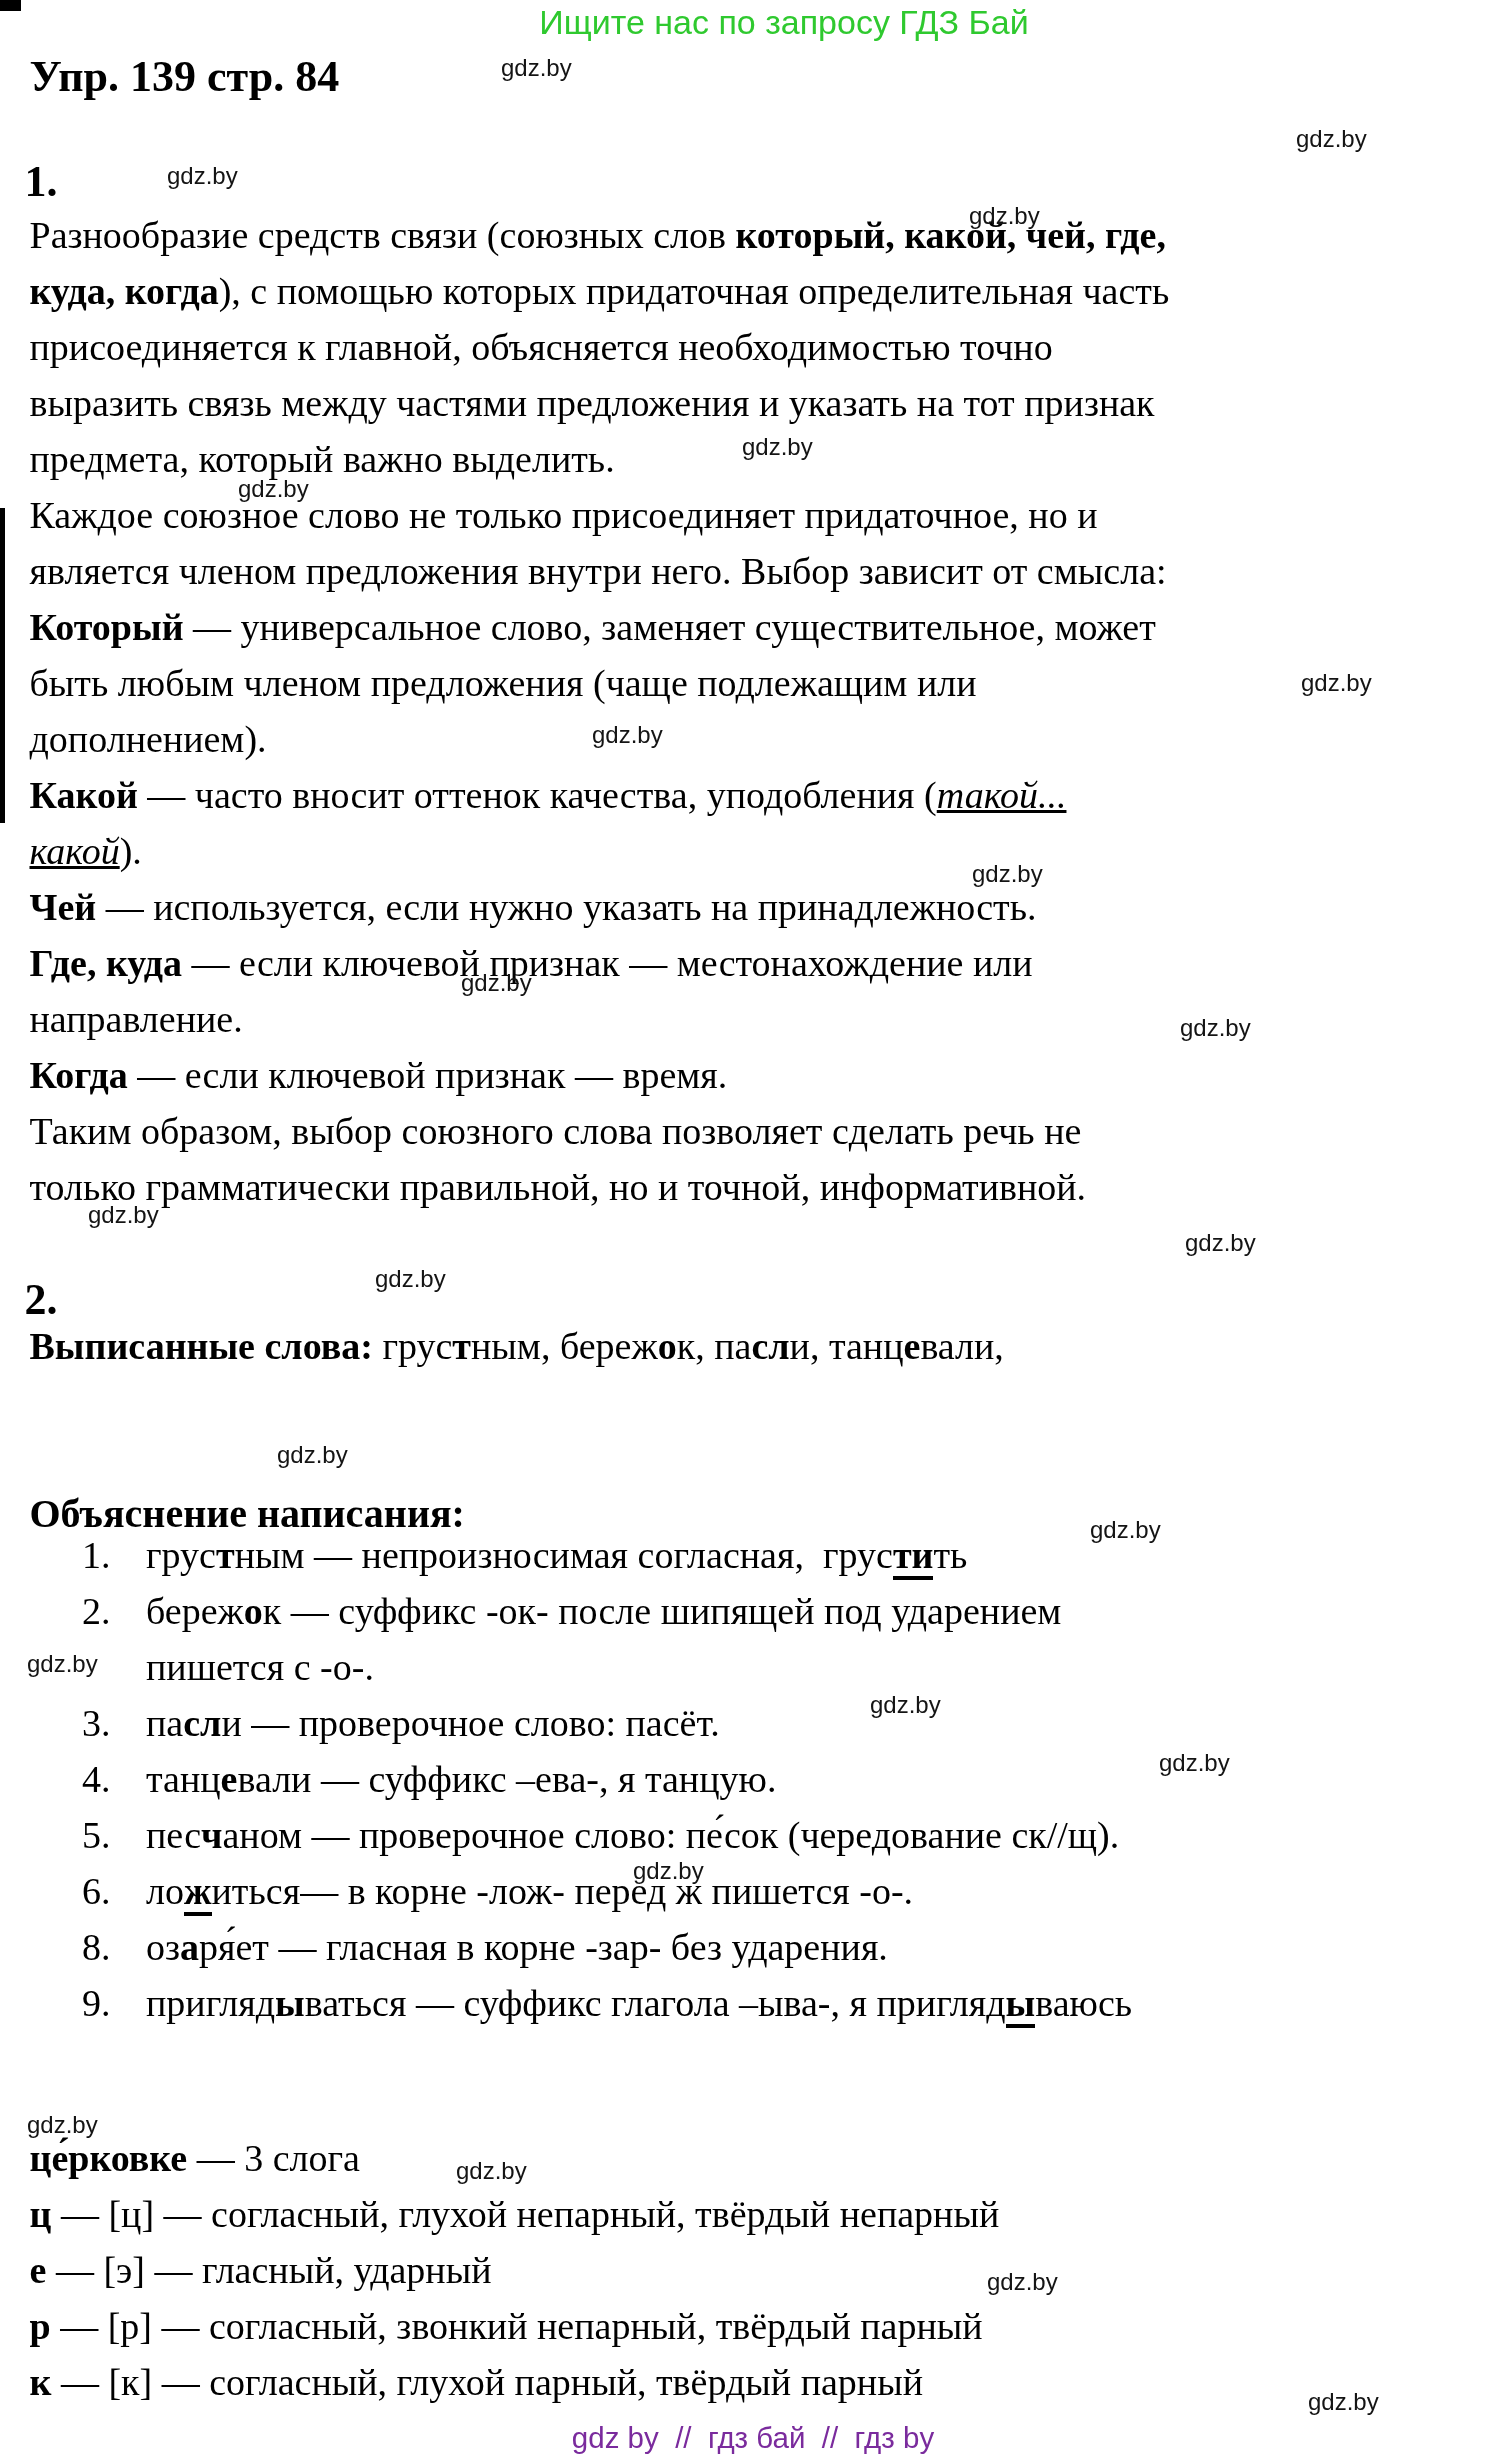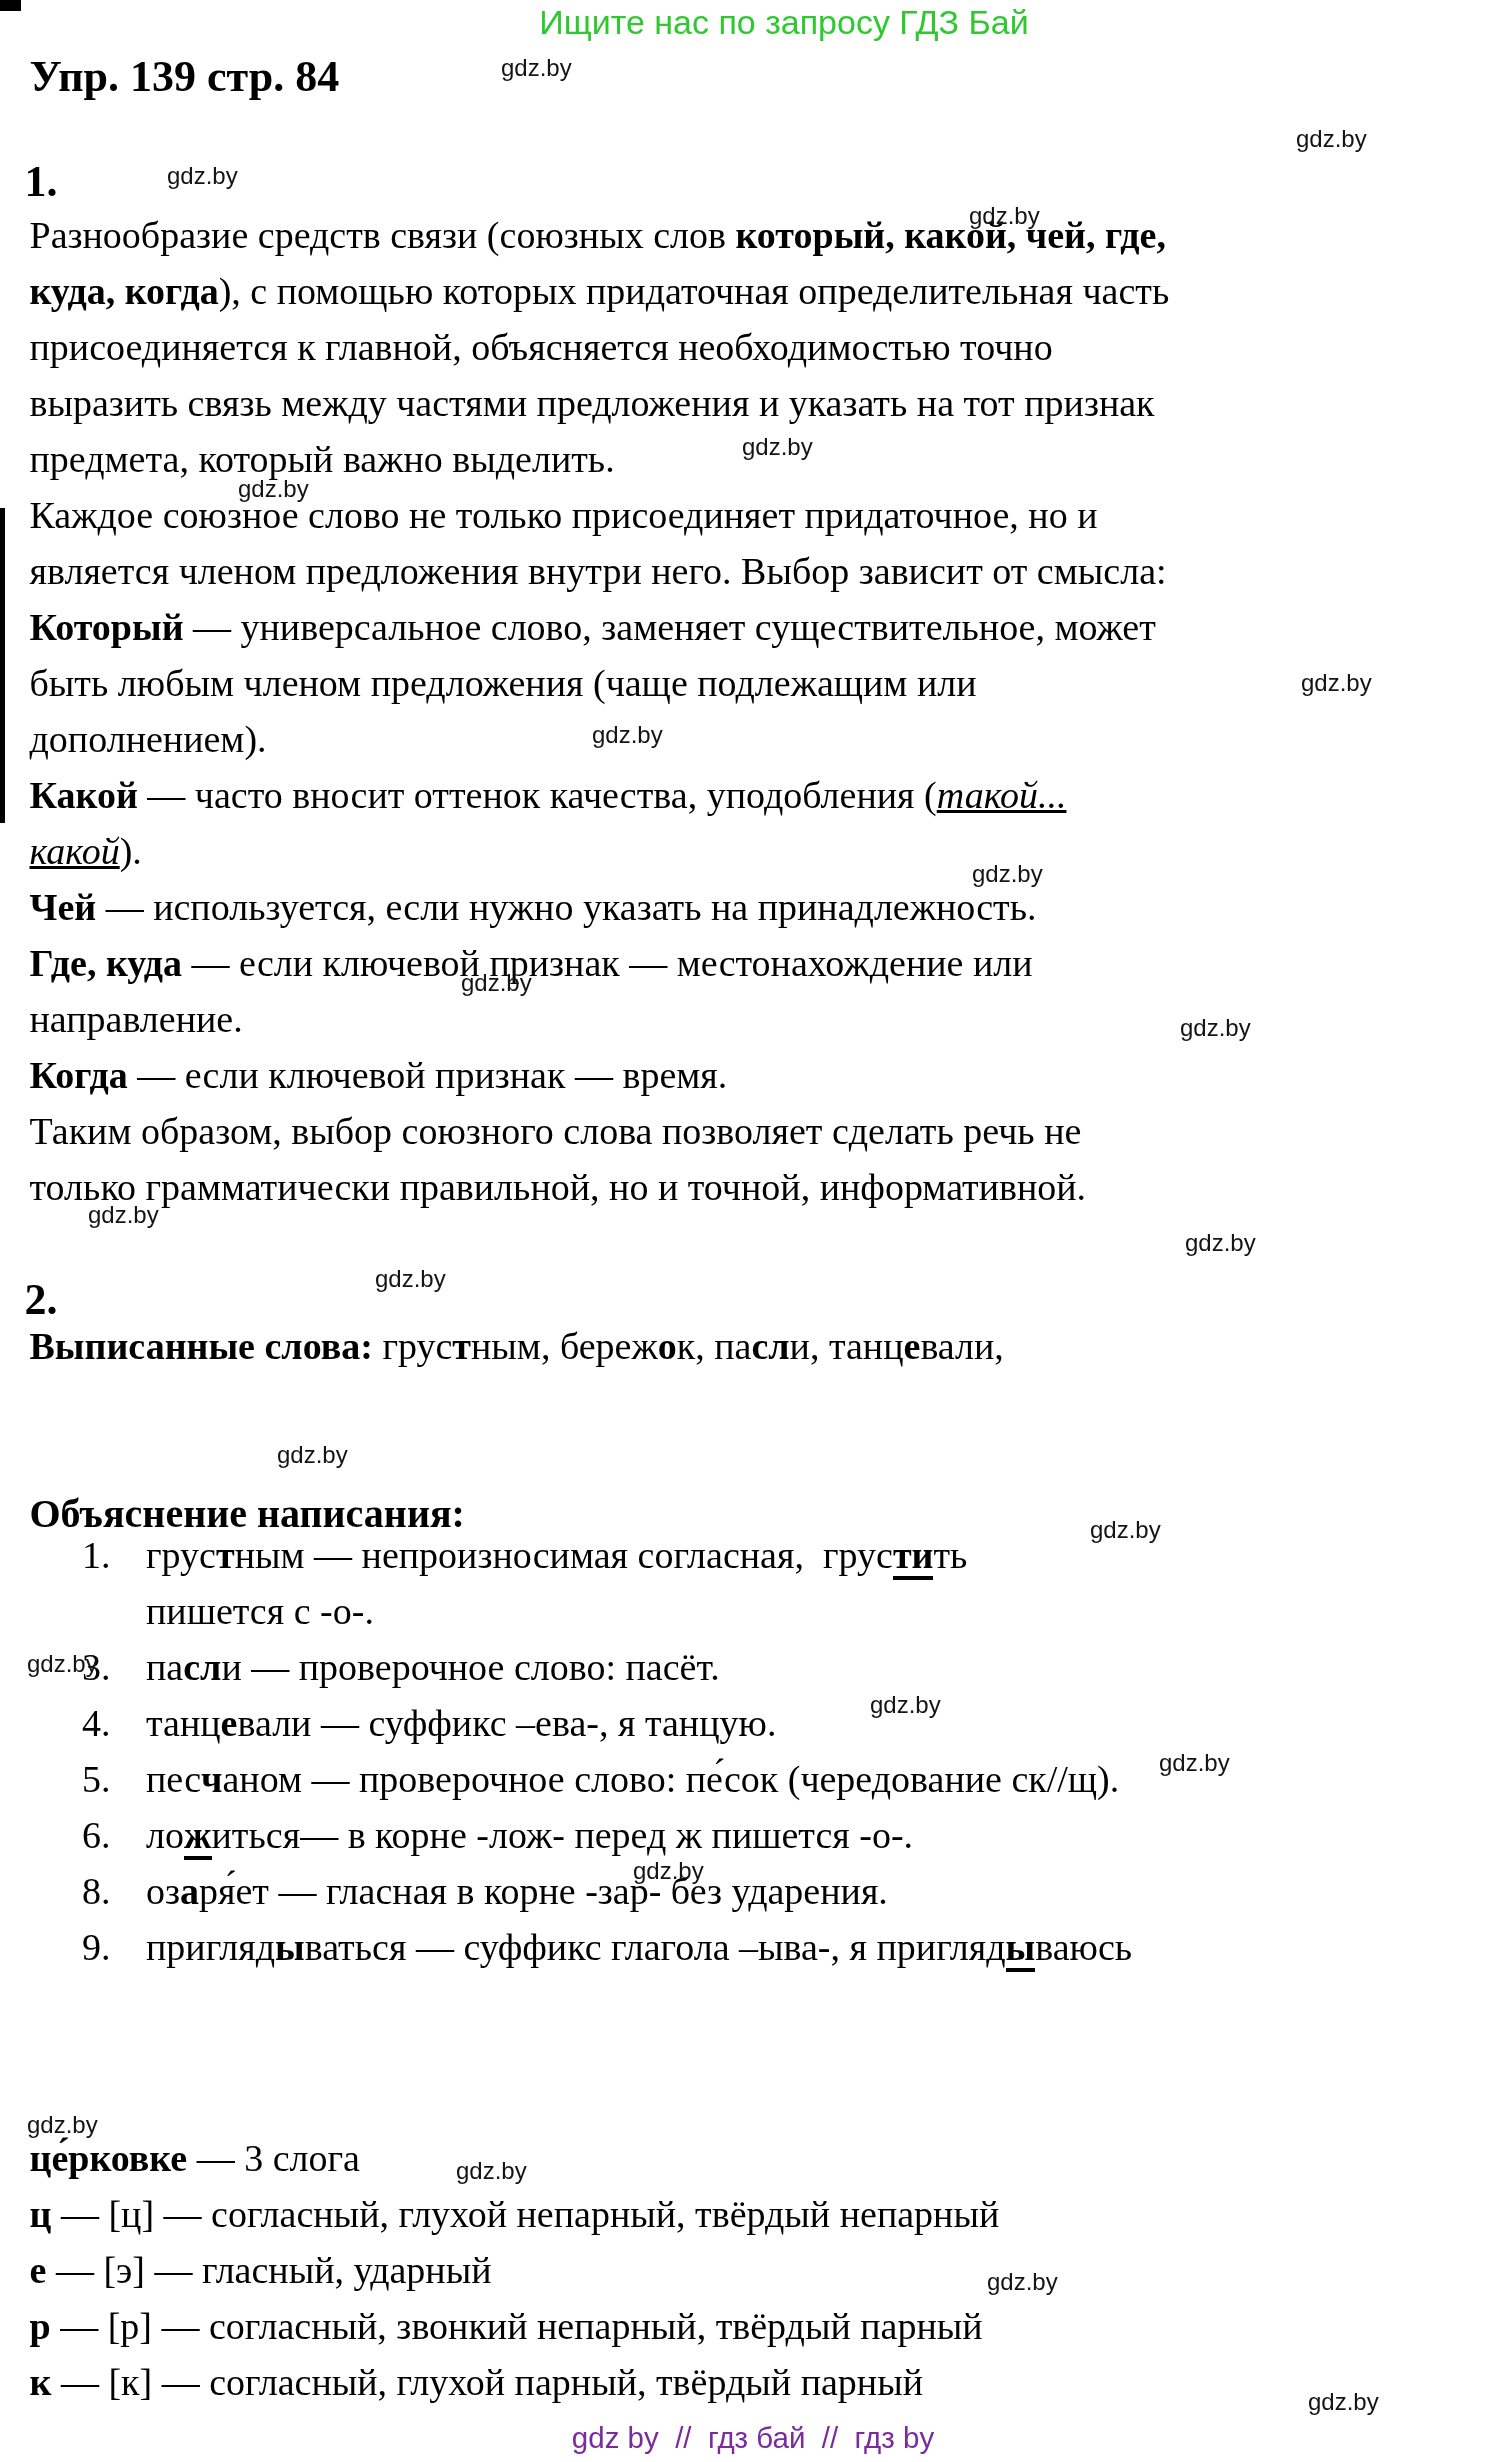--- a/index.html
+++ b/index.html
@@ -69,20 +69,21 @@
   <div class="secnum" id="sec2-num">2.</div>
 
   <div class="textblock" id="words-block">
       <div class="line"><span class="b">Выписанные слова:</span><span> грус</span><span class="b">т</span><span>ным, береж</span><span class="b">о</span><span>к, па</span><span class="b">сл</span><span>и, танц</span><span class="b">е</span><span>вали,</span></div>
     </div>
 
   <div id="explain-heading">Объяснение написания:</div>
 
   <div class="textblock" id="explain-list">
       <div class="line"><span class="num">1.</span><span>грус</span><span class="b">т</span><span>ным — непроизносимая согласная,  грус</span><span class="b u">ти</span><span>ть</span></div>
+      <div class="line"><span class="num">2.</span><span>береж</span><span class="b">о</span><span>к — суффикс -ок- после шипящей под ударением</span></div>
       <div class="line"><span class="num"></span><span>пишется с -о-.</span></div>
       <div class="line"><span class="num">3.</span><span>па</span><span class="b">сл</span><span>и — проверочное слово: пасёт.</span></div>
       <div class="line"><span class="num">4.</span><span>танц</span><span class="b">е</span><span>вали — суффикс –ева-, я танцую.</span></div>
       <div class="line"><span class="num">5.</span><span>пес</span><span class="b">ч</span><span>аном — проверочное слово: пе́сок (чередование ск//щ).</span></div>
       <div class="line"><span class="num">6.</span><span>ло</span><span class="b u">ж</span><span>иться— в корне -лож- перед ж пишется -о-.</span></div>
       <div class="line"><span class="num">8.</span><span>оз</span><span class="b">а</span><span>ря́ет — гласная в корне -зар- без ударения.</span></div>
       <div class="line"><span class="num">9.</span><span>пригляд</span><span class="b">ы</span><span>ваться — суффикс глагола –ыва-, я пригляд</span><span class="b u">ы</span><span>ваюсь</span></div>
     </div>
 
   <div class="textblock" id="phonetics-block">

